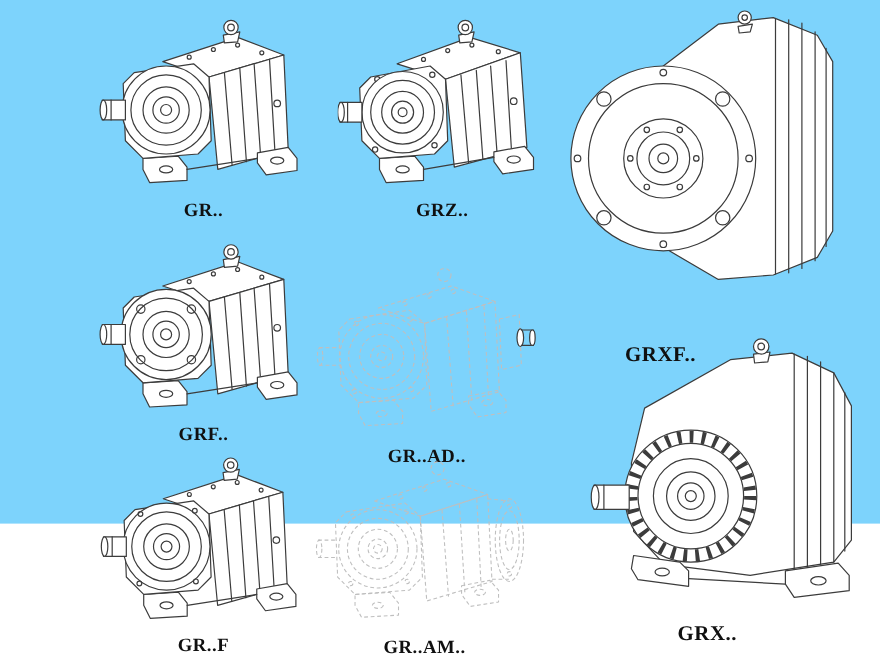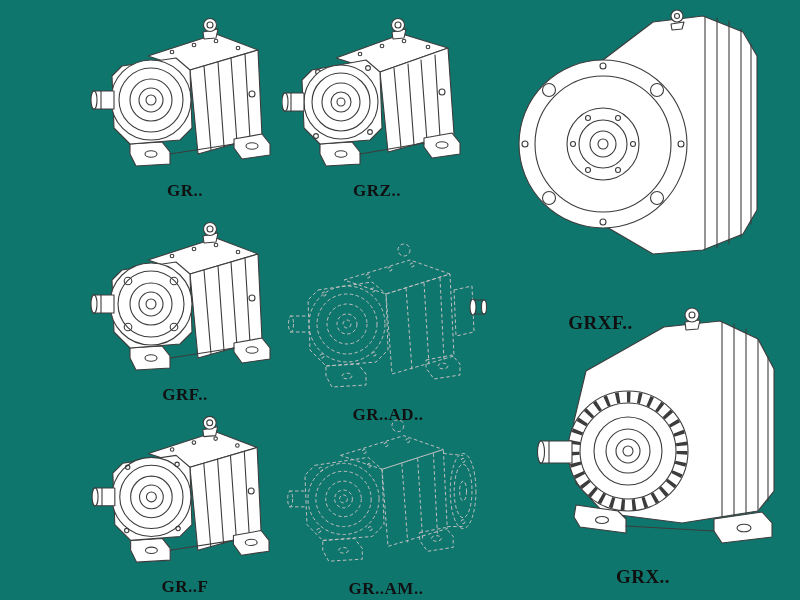--- a/index.html
+++ b/index.html
@@ -1,18 +1,18 @@
 <!DOCTYPE html>
 <html><head>
 <meta charset="utf-8">
 <style>
   * { margin:0; padding:0; box-sizing:border-box; }
   html,body { width:800px; height:600px; background:#ffffff; overflow:hidden;
               font-family:"Liberation Serif", serif; }
-  .canvas { position:relative; width:800px; height:600px; background:#0f766e; }
+  .canvas { position:relative; width:800px; height:476px; background:#7dd3fc; }
   .cell { position:absolute; display:flex; flex-direction:column; align-items:center; }
   .cell svg { display:block; }
   .lbl { font-weight:bold; font-size:17px; color:#101010; letter-spacing:.5px;
          margin-top:3px; font-family:"Liberation Serif", serif; white-space:nowrap; }
   .lbl-lg { font-size:19px; }
   .off-grxf { transform:translateX(-42px);margin-top:40px; }
   .off-grx  { transform:translateX(-26px); }
 
   .ln  { fill:none;    stroke:#3c3c3c; stroke-width:1.1; stroke-linejoin:round; stroke-linecap:round; }
   .fw  { fill:#ffffff; stroke:#3c3c3c; stroke-width:1.1; stroke-linejoin:round; }
@@ -51,21 +51,21 @@
       <circle class="ln" cx="61" cy="92" r="21"></circle>
         <circle class="fw" cx="61" cy="92" r="12"></circle>
       <circle class="ln" cx="61" cy="92" r="5"></circle>
       <path class="fw" d="M3,83 L24,83 L24,101 L3,101 Z"></path>
       <ellipse class="fw" cx="4" cy="92" rx="3" ry="9"></ellipse>
       <line class="ln" x1="11" y1="83" x2="11" y2="101"></line>
     </svg>
     <div class="lbl">GR..</div>
   </div>
 
-  <div class="cell" style="left:282px; top:8px; width:190px;">
+  <div class="cell" style="left:307px; top:8px; width:190px;">
     <svg viewBox="0 0 190 170" width="190" height="170">
       <path class="fw" d="M54,50 L120,26 L166,40 L98,64 Z"></path>
       <circle class="ln" cx="78" cy="46" r="1.8"></circle>
         <circle class="ln" cx="100" cy="38" r="1.8"></circle>
       <circle class="ln" cx="122" cy="33" r="1.8"></circle>
         <circle class="ln" cx="146" cy="39" r="1.8"></circle>
       <path class="fw" d="M110,24 L124,21 L122,30 L111,31 Z"></path>
       <circle class="fw" cx="116" cy="17" r="6.5"></circle>
         <circle class="ln" cx="116" cy="17" r="3"></circle>
       <path class="fw" d="M98,64 L166,40 L172,126 L106,144 Z"></path>

